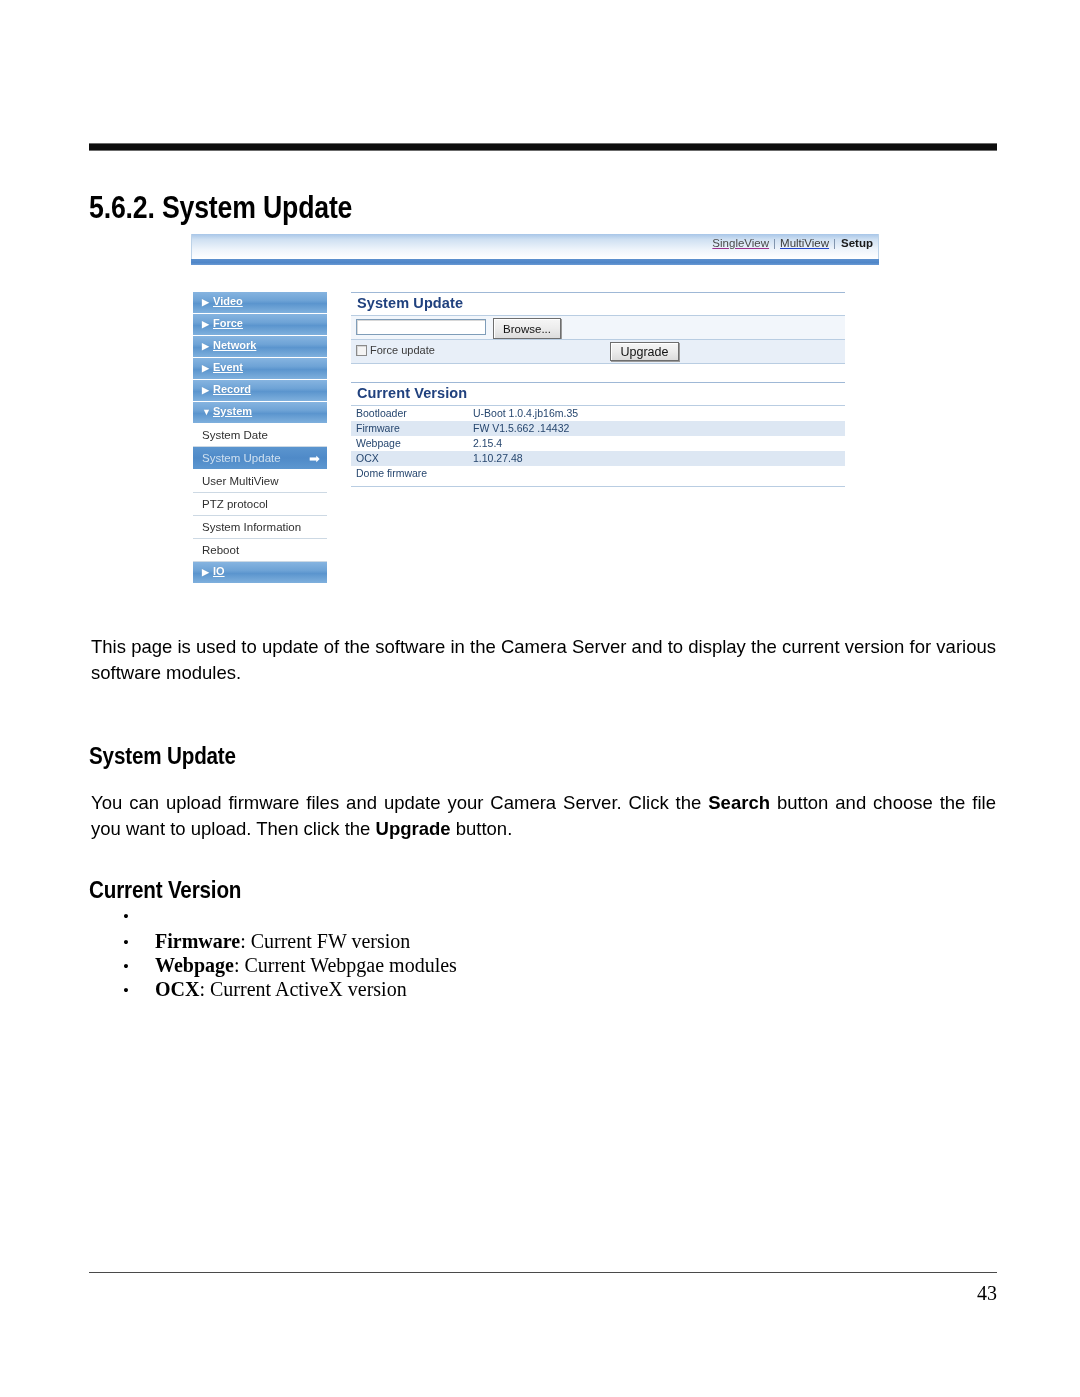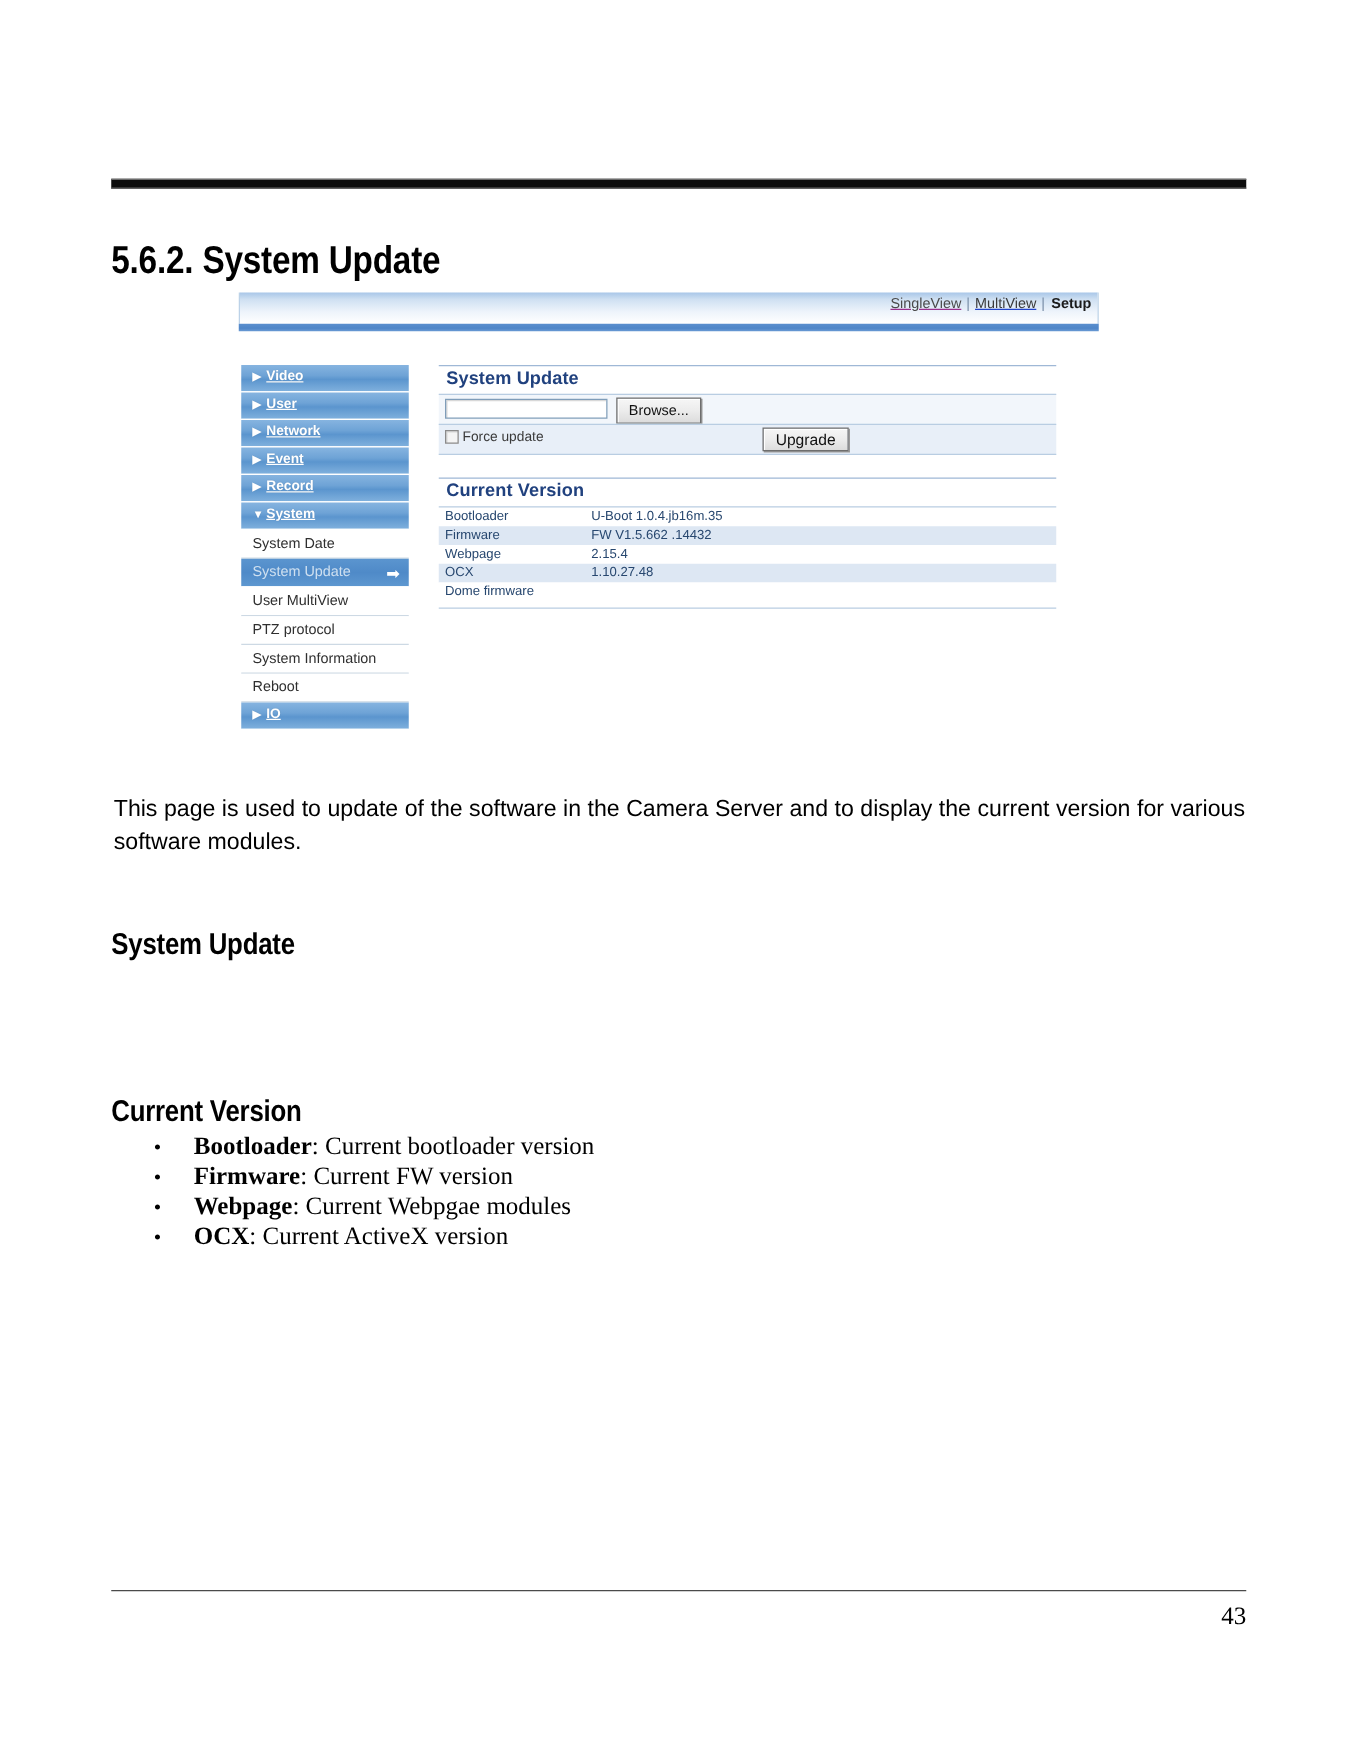--- a/index.html
+++ b/index.html
@@ -348,21 +348,21 @@
       </div>
     </div>
     <div class="shot-nav-underbar"></div>
 
     <div class="sidebar">
 
       <div class="side-cat">
         <span class="tri">▶</span><span>Video</span>
       </div>
       <div class="side-cat">
-        <span class="tri">▶</span><span>User</span>
+        <span class="tri">▶</span><span>Force</span>
       </div>
       <div class="side-cat">
         <span class="tri">▶</span><span>Network</span>
       </div>
       <div class="side-cat">
         <span class="tri">▶</span><span>Event</span>
       </div>
       <div class="side-cat">
         <span class="tri">▶</span><span>Record</span>
       </div>
@@ -441,27 +441,27 @@
         </table>
       <div class="ver-bottom"></div>
     </div>
 
   </div>
 
   <p class="body-par" id="par-intro">This page is used to update of the software in the Camera Server and to display the current version for various software modules.</p>
 
   <h2 class="h-section" id="heading-system-update">System Update</h2>
 
+  <p class="body-par" id="par-upload"><span>You can upload firmware files and update your Camera Server.  Click the </span><b>Search</b><span> button and choose the file you want to upload.  Then click the </span><b>Upgrade</b><span> button.</span></p>
 
   <h2 class="h-section" id="heading-current-version">Current Version</h2>
 
   <div class="bullets">
     <div class="bullet-row">
       <span class="dot">•</span>
-      <span class="btxt"><b>Bootloader</b><span>: Current bootloader version</span></span>
     </div>
     <div class="bullet-row">
       <span class="dot">•</span>
       <span class="btxt"><b>Firmware</b><span>: Current FW version</span></span>
     </div>
     <div class="bullet-row">
       <span class="dot">•</span>
       <span class="btxt"><b>Webpage</b><span>: Current Webpgae modules</span></span>
     </div>
     <div class="bullet-row">

